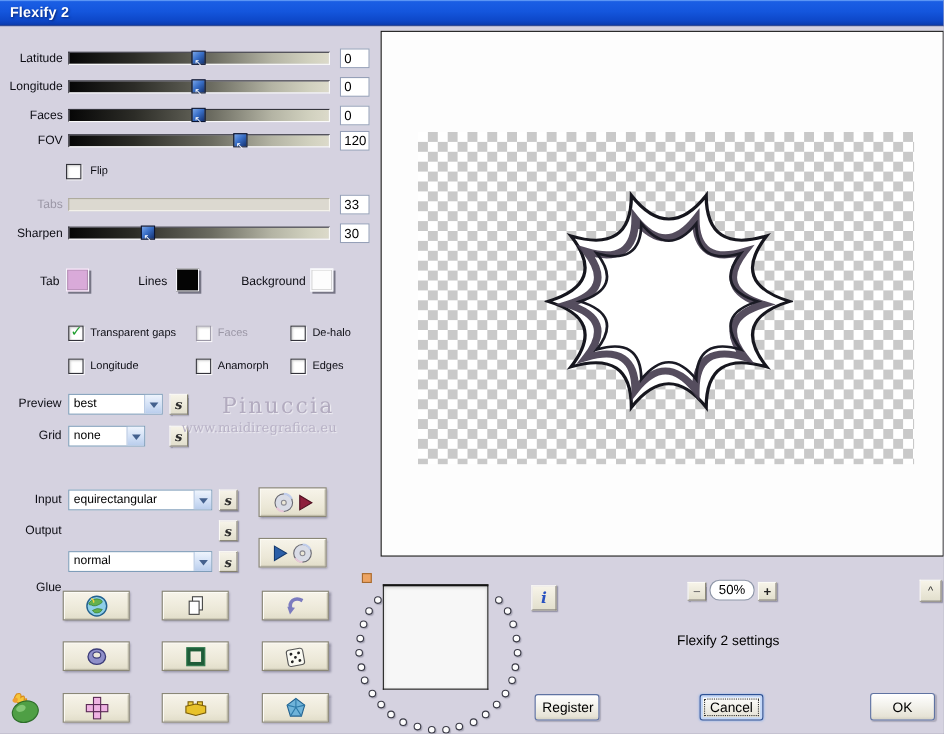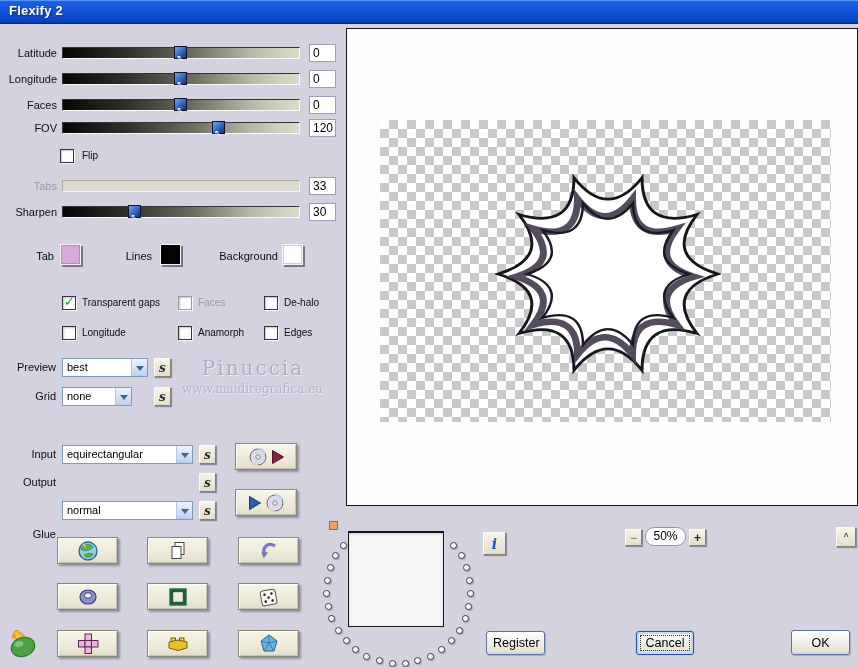--- a/index.html
+++ b/index.html
@@ -51,21 +51,21 @@
   .tri{display:block;width:0;height:0;margin:7px auto 0;border:4px solid transparent;
     border-top:5px solid #44618e;border-bottom:none;}
   .s-btn{position:absolute;width:17px;height:19px;padding:0;
     background:linear-gradient(#f7f4e9,#e2dfcd);border:1px solid;
     border-color:#fcfbf6 #85826f #85826f #fcfbf6;box-shadow:1px 1px 1px rgba(70,70,95,.5);
     font:italic bold 12px "DejaVu Serif",serif;color:#2e2e2e;text-align:center;cursor:pointer;}
   
   .wm1{position:absolute;left:183px;top:332px;width:140px;text-align:center;
     font:20px "DejaVu Serif",serif;color:#b2abbf;letter-spacing:2px;
     text-shadow:1px 1px 1px rgba(255,255,255,.65);}
-  .wm2{position:absolute;left:165px;top:358px;width:175px;text-align:center;
+  .wm2{position:absolute;left:165px;top:358px;width:175px;
     font:12px "DejaVu Serif",serif;color:#b8b2c6;text-shadow:1px 1px 1px rgba(255,255,255,.6);}
   
   .icon-btn{position:absolute;display:flex;align-items:center;justify-content:center;gap:3px;
     background:linear-gradient(180deg,#f7f4ea,#ebe7d6 70%,#e1ddc9);border:1px solid #8a8776;
     box-shadow:inset 1px 1px 0 #fdfcf7,inset -1px -1px 0 #c6c2ae,1.5px 1.5px 2px rgba(60,60,85,.45);
     padding:0;cursor:pointer;}
   .ic{display:inline-flex;align-items:center;}
   .mini-btn{position:absolute;padding:0;background:linear-gradient(#f7f4e9,#e2dfcd);
     border:1px solid;border-color:#fcfbf6 #85826f #85826f #fcfbf6;
     box-shadow:1px 1px 1px rgba(70,70,95,.5);text-align:center;cursor:pointer;font-size:12px;color:#222;}
@@ -358,17 +358,18 @@
       <span class="dot" style="left:463.0px;top:540.3px"></span>
       <span class="dot" style="left:457.6px;top:528.4px"></span>
       <span class="dot" style="left:450.2px;top:517.7px"></span>
       <div class="preset-marker"></div>
 <div class="preset-square"></div>
       <button class="mini-btn" id="info-btn" style="left:483px;top:508px;width:23px;height:23px">i</button>
 <button class="mini-btn" style="left:625px;top:505px;width:17px;height:17px;color:#666">−</button>
 <div class="zoom-display">50%</div>
 <button class="mini-btn" style="left:689px;top:505px;width:17px;height:17px;font-weight:bold">+</button>
 <button class="mini-btn" style="left:836px;top:503px;width:20px;height:20px;font-size:10px">^</button>
+<div class="status-text">Flexify 2 settings</div>
       <button class="xp-btn" style="left:486px;top:607px;width:59px">Register</button>
 <button class="xp-btn" id="cancel-btn" style="left:636px;top:607px;width:58px">Cancel</button>
 <button class="xp-btn" style="left:791px;top:606px;width:59px;height:25px">OK</button>
     </div>
 </div>
 
 </body></html>

